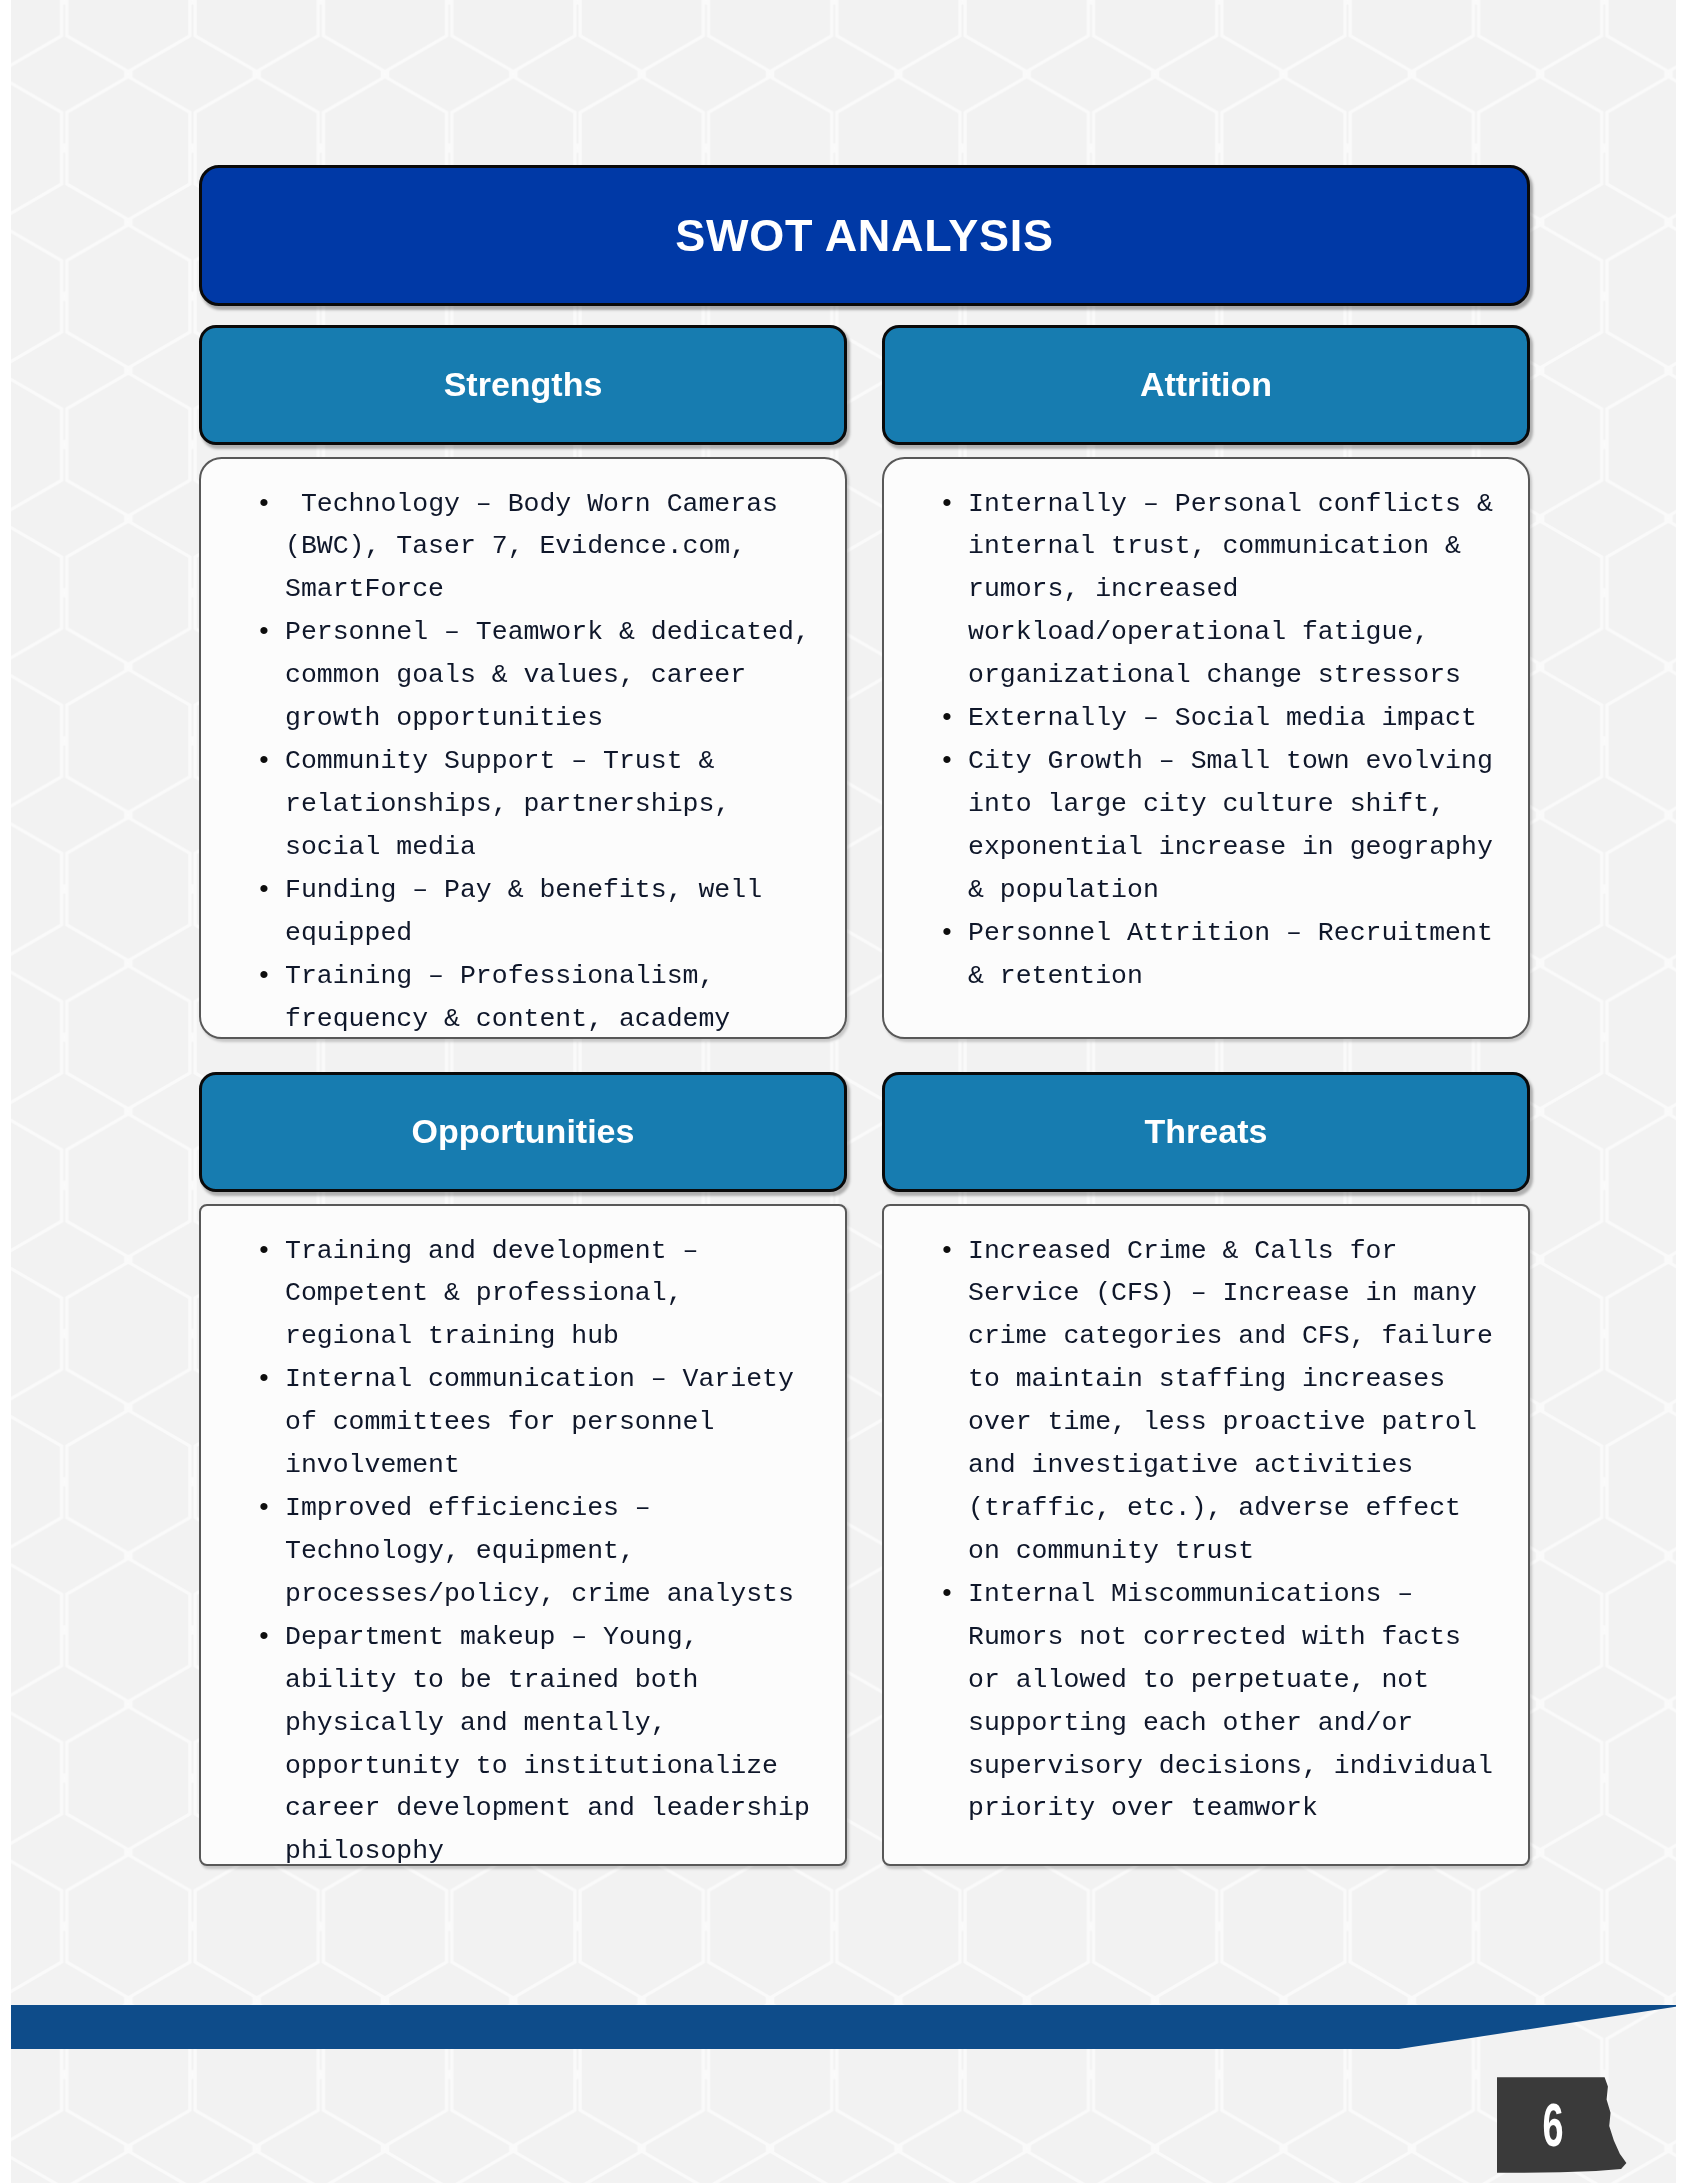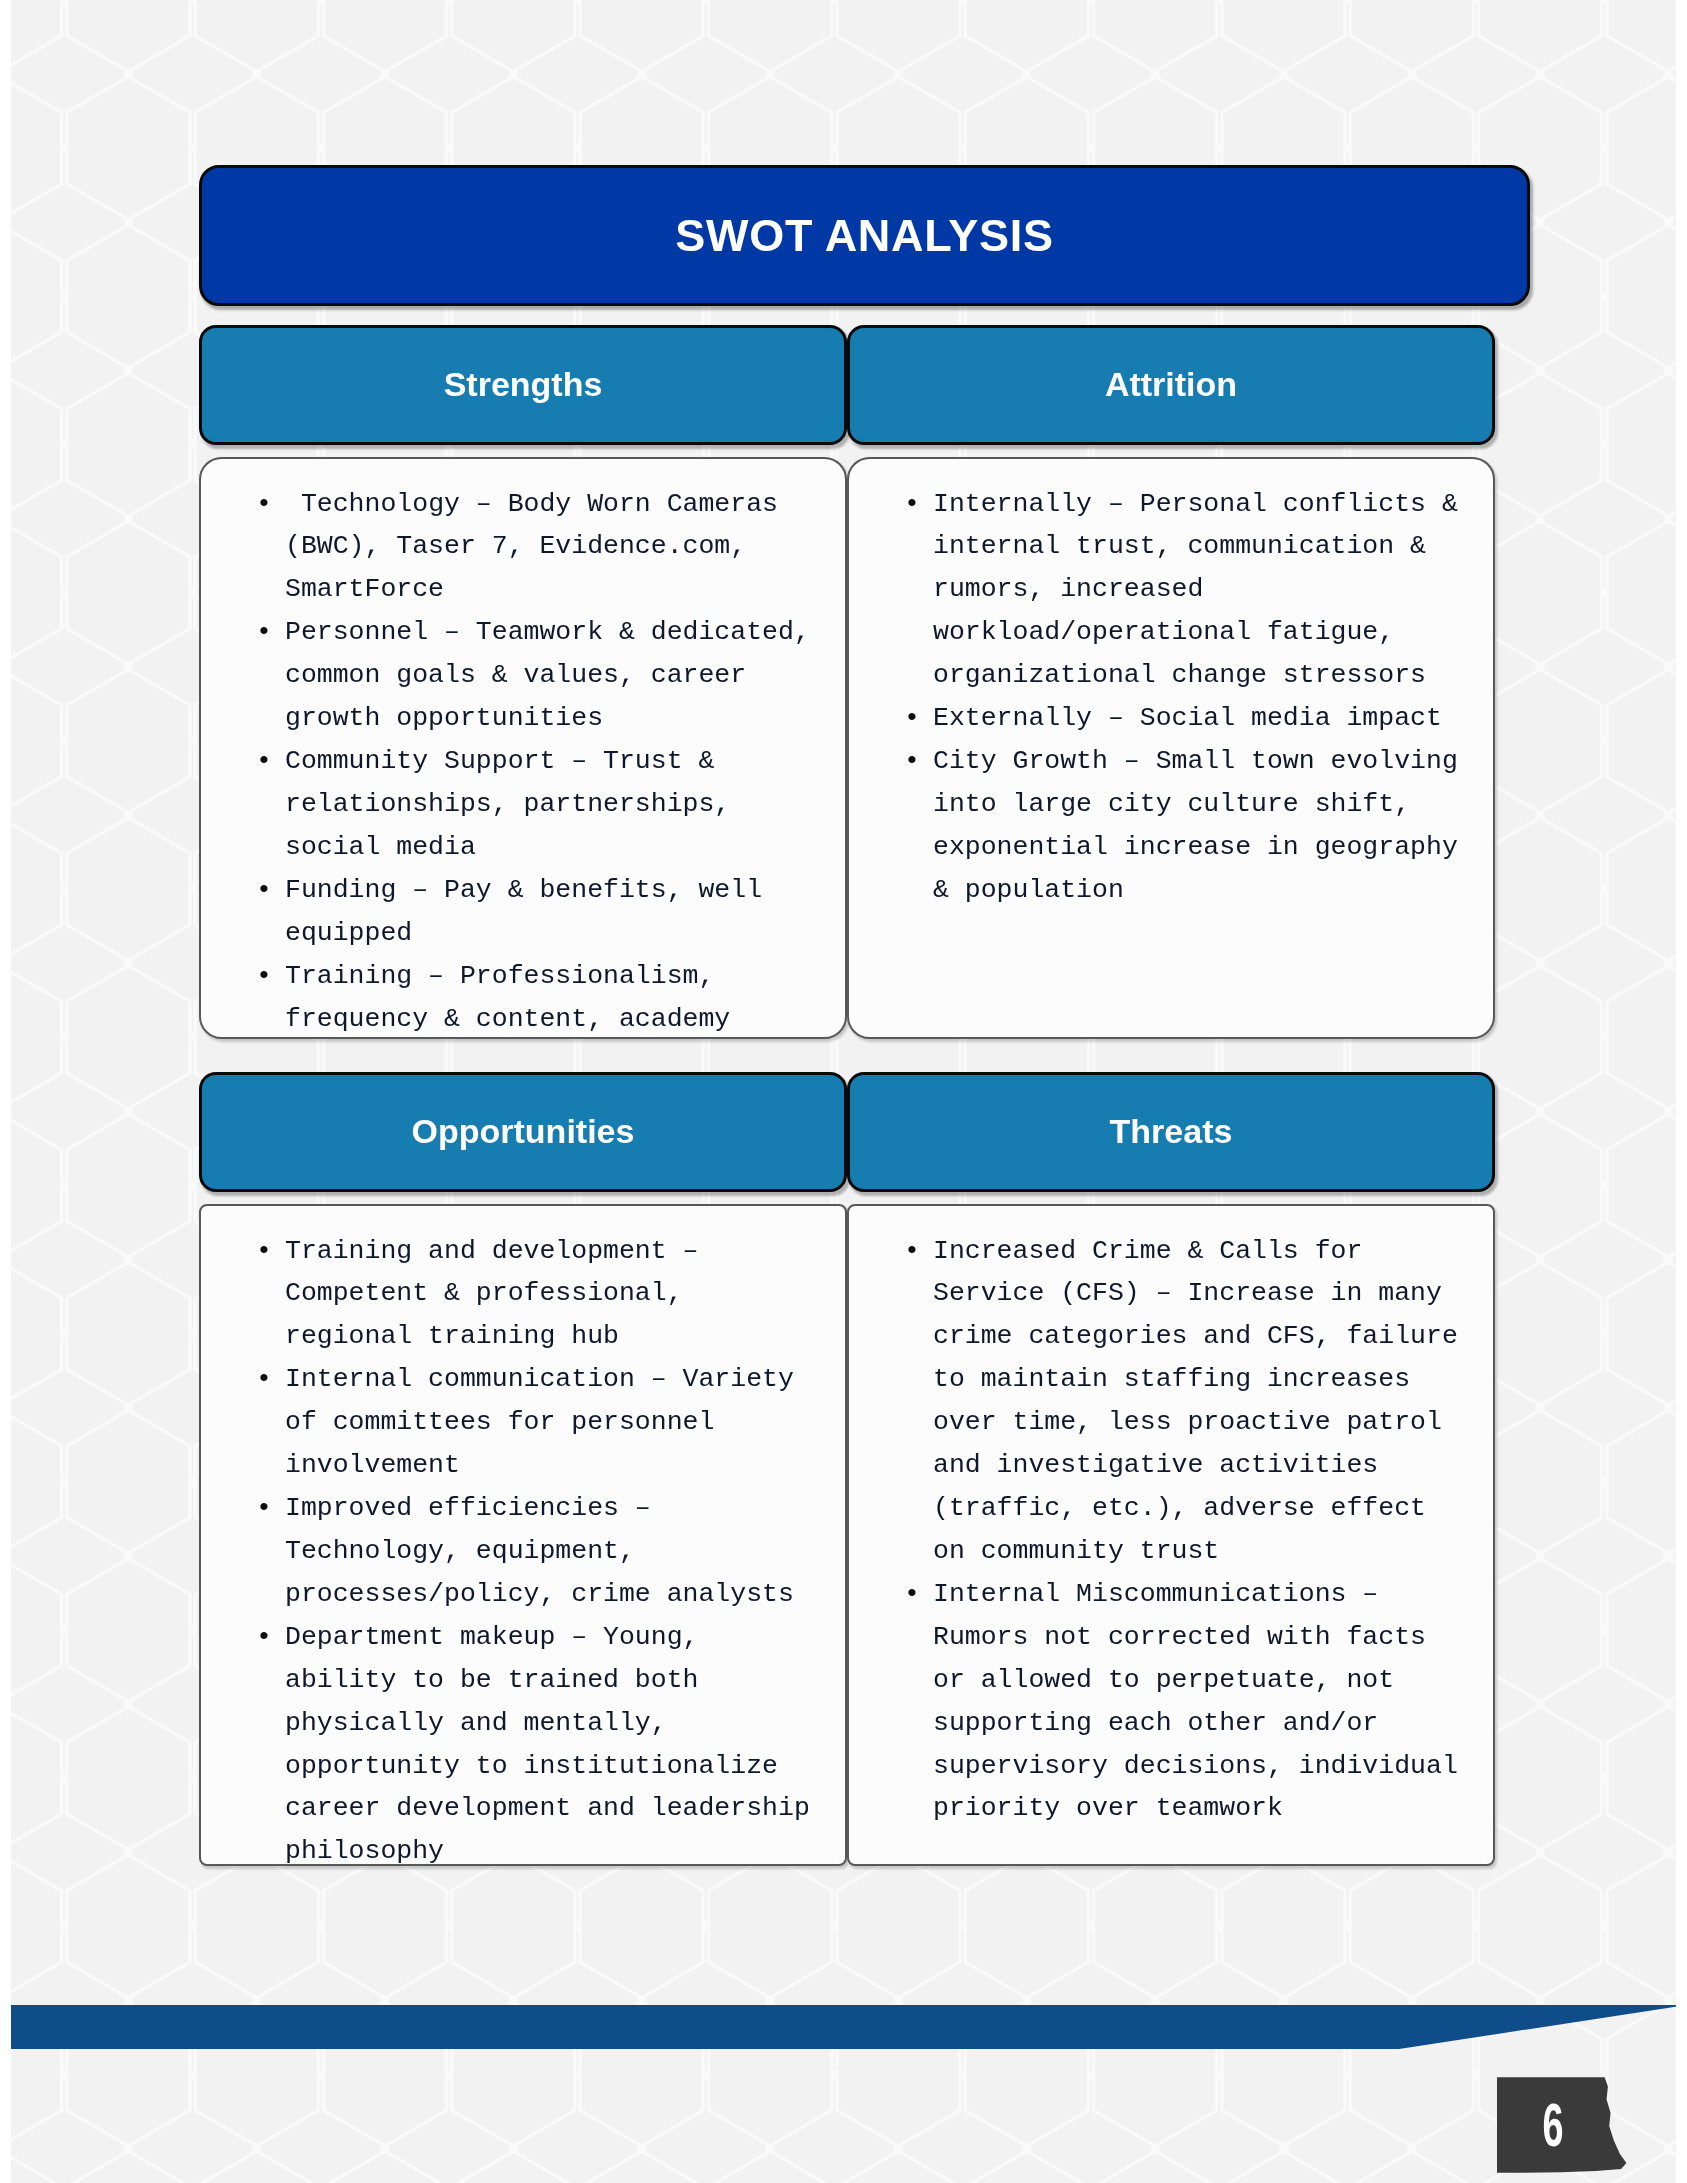--- a/index.html
+++ b/index.html
@@ -71,21 +71,21 @@
   .title-banner-text {
     color: #ffffff;
     font-size: 45px;
     font-weight: bold;
     letter-spacing: 0.7px;
     font-family: "Liberation Sans", sans-serif;
   }
 
   .quad-row {
     display: flex;
-    justify-content: flex-start;
+    justify-content: space-between;
     width: 100%;
   }
 
   .quad-col {
     width: 648px;
   }
 
   .quad-header {
     box-sizing: border-box;
     width: 100%;
@@ -247,20 +247,21 @@
       <div class="quad-col">
         <div class="quad-header">
           <span class="quad-header-text">Attrition</span>
         </div>
         <div class="gap-b"></div>
         <div class="quad-body tall-top">
           <ul class="bullets">
             <li>Internally – Personal conflicts &amp; internal trust, communication &amp; rumors, increased workload/operational fatigue, organizational change stressors</li>
             <li>Externally – Social media impact</li>
             <li>City Growth – Small town evolving into large city culture shift, exponential increase in geography &amp; population</li>
+            <li>Personnel Attrition – Recruitment &amp; retention</li>
           </ul>
         </div>
       </div>
 
     </div>
 
     <div class="gap-c"></div>
 
     <div class="quad-row">
 

